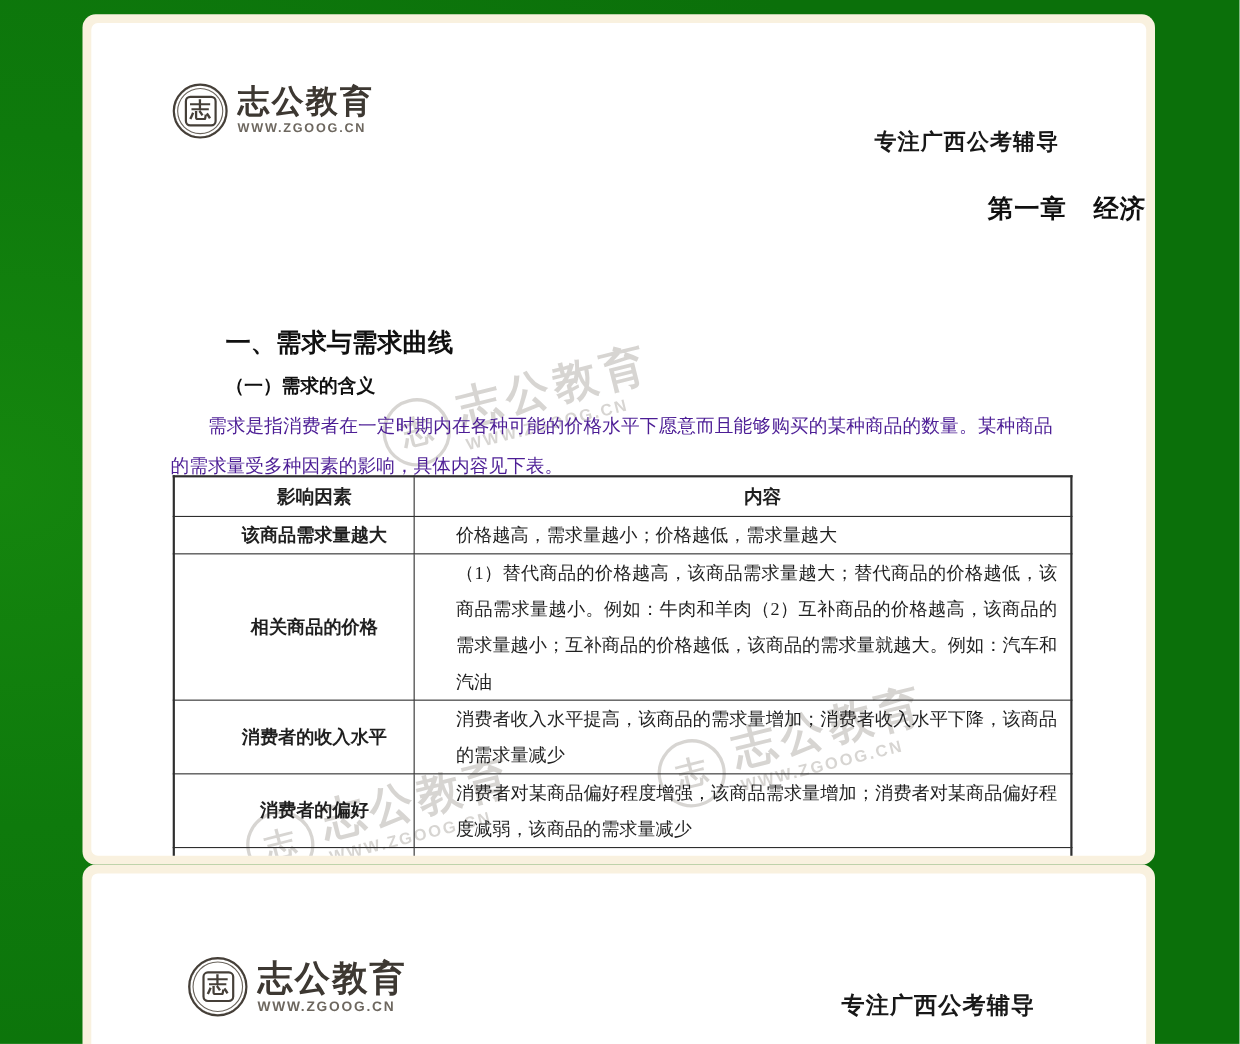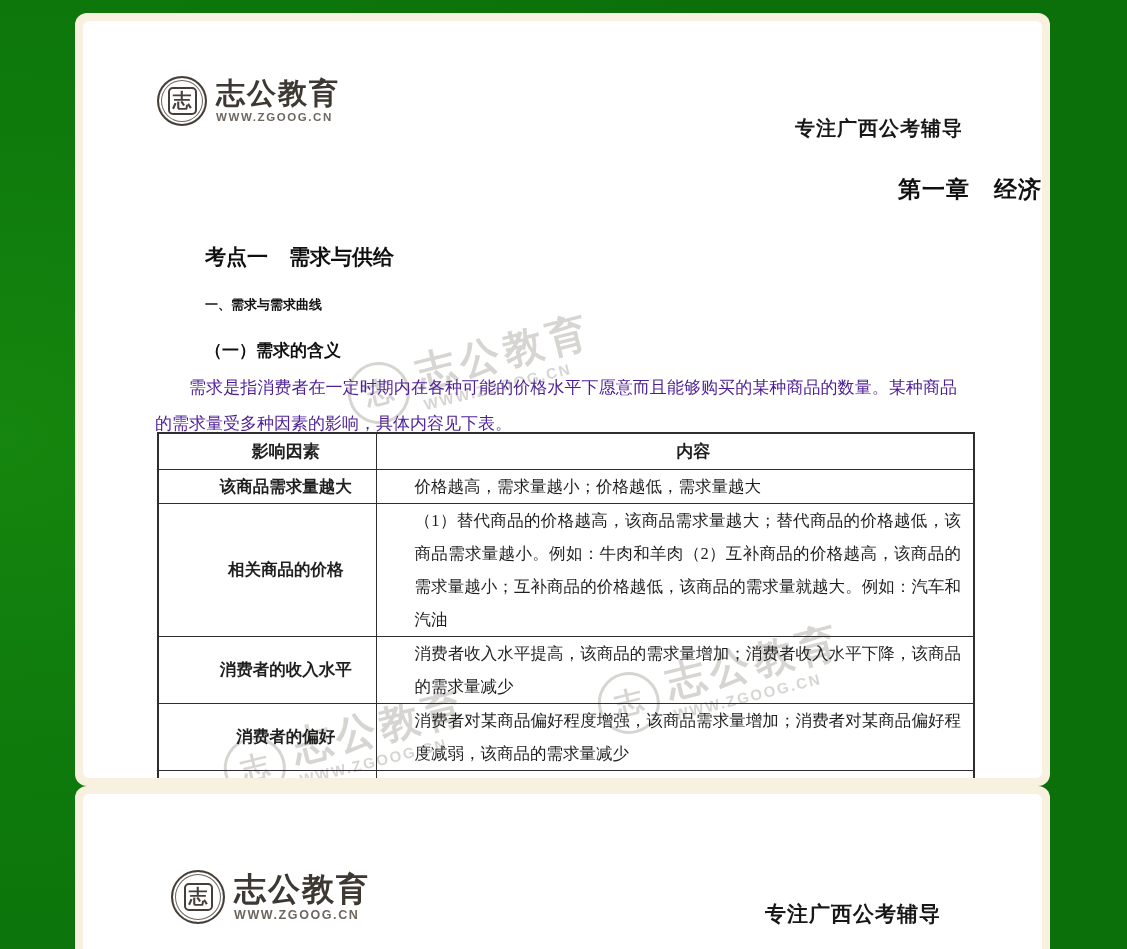--- a/index.html
+++ b/index.html
@@ -41,21 +41,21 @@
   .page2 .logo-brand{font-size:32px;}
   .page2 .logo-site{font-size:12.5px;}
   .tagline{position:absolute;font-size:20px;font-weight:bold;color:#181818;letter-spacing:1px;}
 
   
   .chapter-title{
     position:absolute;left:0;right:0;text-align:right;
     font-size:23px;font-weight:bold;color:#101010;letter-spacing:1px;
   }
   .h-kaodian{position:absolute;font-size:21px;font-weight:bold;color:#101010;}
-  .h-section{position:absolute;font-size:13px;font-weight:bold;color:#101010;}
+  .h-section{position:absolute;font-size:23px;font-weight:bold;color:#101010;}
   .h-subsection{position:absolute;font-size:17px;font-weight:bold;color:#101010;}
   .body-paragraph{
     position:absolute;left:72px;top:349px;width:802px;
     font-family:"Liberation Serif",serif;font-size:17px;line-height:36px;
     color:#4c1d95;text-indent:2em;text-align:justify;margin:0;
   }
 
   
   .demand-table{
     position:absolute;left:74px;top:411px;width:818px;
@@ -129,21 +129,20 @@
           <span class="seal-char">志</span>
         </span>
         <span class="logo-text">
           <span class="logo-brand">志公教育</span>
           <span class="logo-site">WWW.ZGOOG.CN</span>
         </span>
       </div>
       <div class="tagline" style="left:712px;top:94px;">专注广西公考辅导</div>
 
       <div class="chapter-title" style="top:153px;">第一章　经济</div>
-      <div class="h-kaodian" style="left:122px;top:222px;">考点一　需求与供给</div>
       <div class="h-section" style="left:122px;top:275px;">一、需求与需求曲线</div>
       <div class="h-subsection" style="left:122px;top:318px;text-align:center;">（一）需求的含义</div>
 
       <p class="body-paragraph">需求是指消费者在一定时期内在各种可能的价格水平下愿意而且能够购买的某种商品的数量。某种商品的需求量受多种因素的影响，具体内容见下表。</p>
 
       <table class="demand-table">
         <colgroup>
             <col class="col-factor">
             <col>
           </colgroup>

